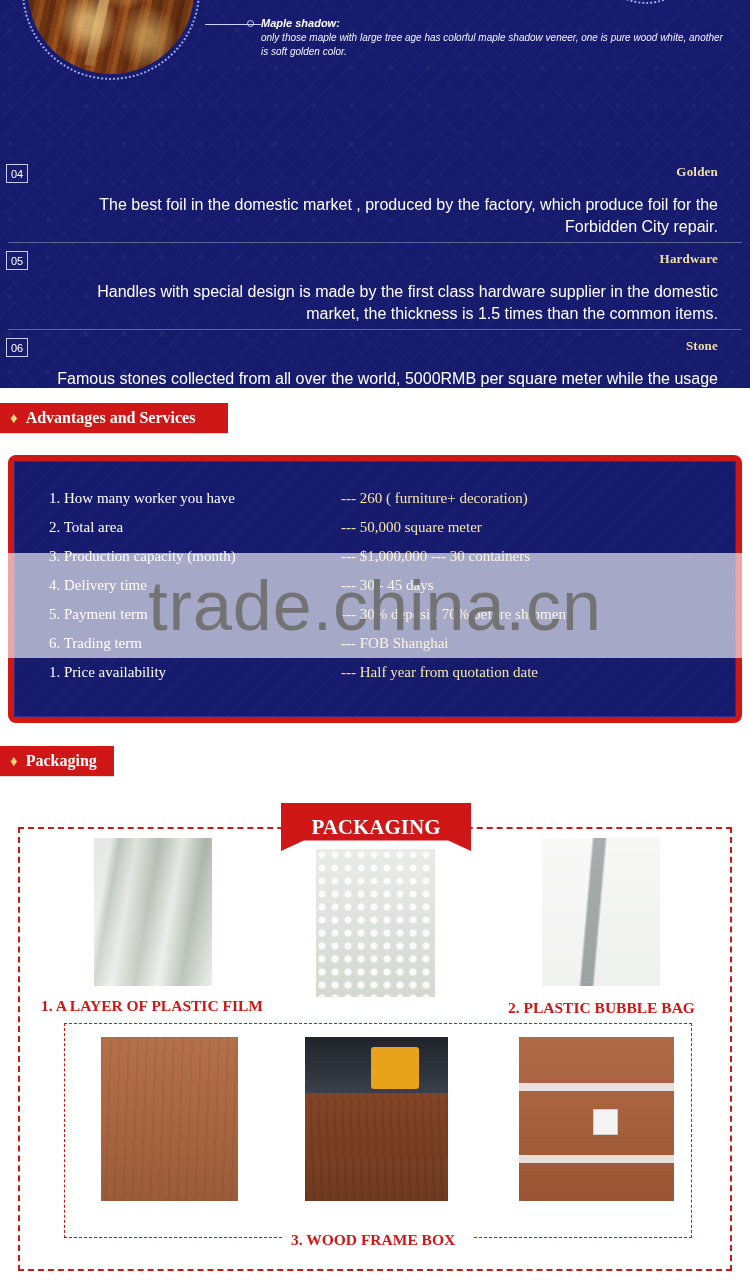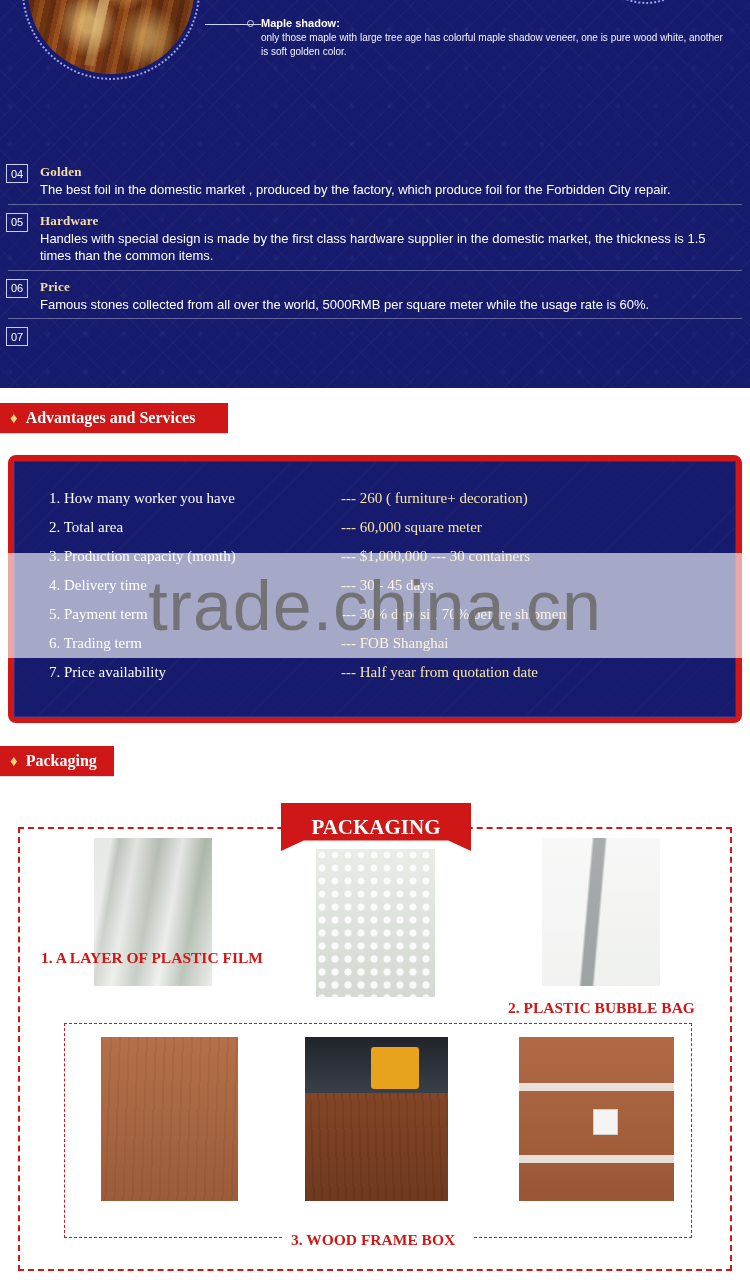--- a/index.html
+++ b/index.html
@@ -70,38 +70,39 @@
     position:absolute; left:205px; top:24px; width:56px; height:1px;
     background:#cdd4f6;
   }
   .callout-dot{
     position:absolute; left:247px; top:20px; width:7px; height:7px;
     border:1px solid #cdd4f6; border-radius:50%;
   }
   .callout-text{
     position:absolute; left:261px; top:17px; width:470px;
     color:#ffffff;
+    font-style:italic;
   }
   .callout-text .ct-title{ font-size:11px; font-weight:bold; margin-bottom:2px; }
   .callout-text .ct-body{ font-size:10px; line-height:1.35; color:#f2f3ff; }
 
   
   .num-list{ position:absolute; left:0; top:162px; width:750px; }
-  .num-row{ position:relative; padding:2px 0 6px 0; min-height:40px; }
+  .num-row{ position:relative; padding:2px 0 6px 0; min-height:40px;text-align:right; }
   .num-badge{
     position:absolute; left:6px; top:2px; width:22px; height:19px;
     border:1px solid #c9cdf0; color:#ffffff; font-size:11px;
     display:flex; align-items:center; justify-content:center;
   }
-  .num-body{ margin-left:40px; padding-right:18px; }
+  .num-body{ margin-left:40px; padding-right:32px; }
   .num-title{
     color:#f6dfa2; font-size:13px; font-weight:bold;
     font-family:"Liberation Serif", serif; letter-spacing:.2px;
   }
-  .num-desc{ color:#ffffff; font-size:13px; line-height:1.35; margin-top:1px; }
+  .num-desc{ color:#ffffff; font-size:16px; line-height:1.35; margin-top:14px; }
   .num-sep{ height:1px; background:rgba(255,255,255,0.32); margin:5px 8px 0 8px; }
 
   
   .sec-tag{
     position:absolute; height:30px;
     background:#cf1717;
     color:#ffffff;
     font-family:"Liberation Serif", serif;
     font-size:16px; font-weight:bold;
     display:flex; align-items:center; gap:8px;
@@ -268,21 +269,21 @@
       <div class="num-body">
         <div class="num-title">Hardware</div>
         <div class="num-desc">Handles with special design is made by the first class hardware supplier in the domestic market, the thickness is 1.5 times than the common items.</div>
       </div>
       <div class="num-sep"></div>
     </div>
 
     <div class="num-row">
       <div class="num-badge">06</div>
       <div class="num-body">
-        <div class="num-title">Price</div>
+        <div class="num-title">Stone</div>
         <div class="num-desc">Famous stones collected from all over the world, 5000RMB per square meter while the usage rate is 60%.</div>
       </div>
       <div class="num-sep"></div>
     </div>
 
     <div class="num-row">
       <div class="num-badge">07</div>
     </div>
 
   </div>
@@ -295,40 +296,40 @@
 
 <div class="adv-wrap">
   <div class="adv-inner">
 
     <div class="adv-row">
       <div class="adv-q">1. How many worker you have</div>
       <div class="adv-a">---  260 ( furniture+ decoration)</div>
     </div>
     <div class="adv-row">
       <div class="adv-q">2. Total area</div>
-      <div class="adv-a">---  60,000 square meter</div>
+      <div class="adv-a">---  50,000 square meter</div>
     </div>
     <div class="adv-row">
       <div class="adv-q">3. Production capacity (month)</div>
       <div class="adv-a">---   $1,000,000 --- 30 containers</div>
     </div>
     <div class="adv-row">
       <div class="adv-q">4. Delivery time</div>
       <div class="adv-a">---  30 - 45 days</div>
     </div>
     <div class="adv-row">
       <div class="adv-q">5. Payment term</div>
       <div class="adv-a">---  30% deposit, 70% before shipment</div>
     </div>
     <div class="adv-row">
       <div class="adv-q">6. Trading term</div>
       <div class="adv-a">---  FOB Shanghai</div>
     </div>
     <div class="adv-row">
-      <div class="adv-q">7. Price availability</div>
+      <div class="adv-q">1. Price availability</div>
       <div class="adv-a">---  Half year from quotation date</div>
     </div>
 
   </div>
 </div>
 
 <div class="wm-band"></div>
 <div class="wm-text">trade.china.cn</div>
 
 <div class="sec-tag" style="left:0; top:746px; width:114px;">
@@ -341,21 +342,21 @@
 <div class="pack-ribbon">
   <span>PACKAGING</span>
 </div>
 
 <div class="thumb tex-plasticfilm" style="left:94px; top:838px; width:118px; height:148px;"></div>
 
 <div class="thumb tex-bubble" style="left:316px; top:849px; width:119px; height:148px;"></div>
 
 <div class="thumb tex-bubblebox" style="left:542px; top:838px; width:118px; height:148px;"></div>
 
-<div class="cap" style="left:41px; top:949px;">1. A LAYER OF PLASTIC FILM</div>
+<div class="cap" style="left:41px; top:997px;">1. A LAYER OF PLASTIC FILM</div>
 <div class="cap" style="left:508px; top:999px;">2. PLASTIC BUBBLE BAG</div>
 
 <div class="inner-dashed"></div>
 
 <div class="thumb tex-wood-light" style="left:101px; top:1037px; width:137px; height:164px;"></div>
 
 <div class="thumb tex-wood-dark" style="left:305px; top:1037px; width:143px; height:164px; position:absolute;">
   <div class="tool-dark"></div>
   <div class="tool-drill"></div>
 </div>

